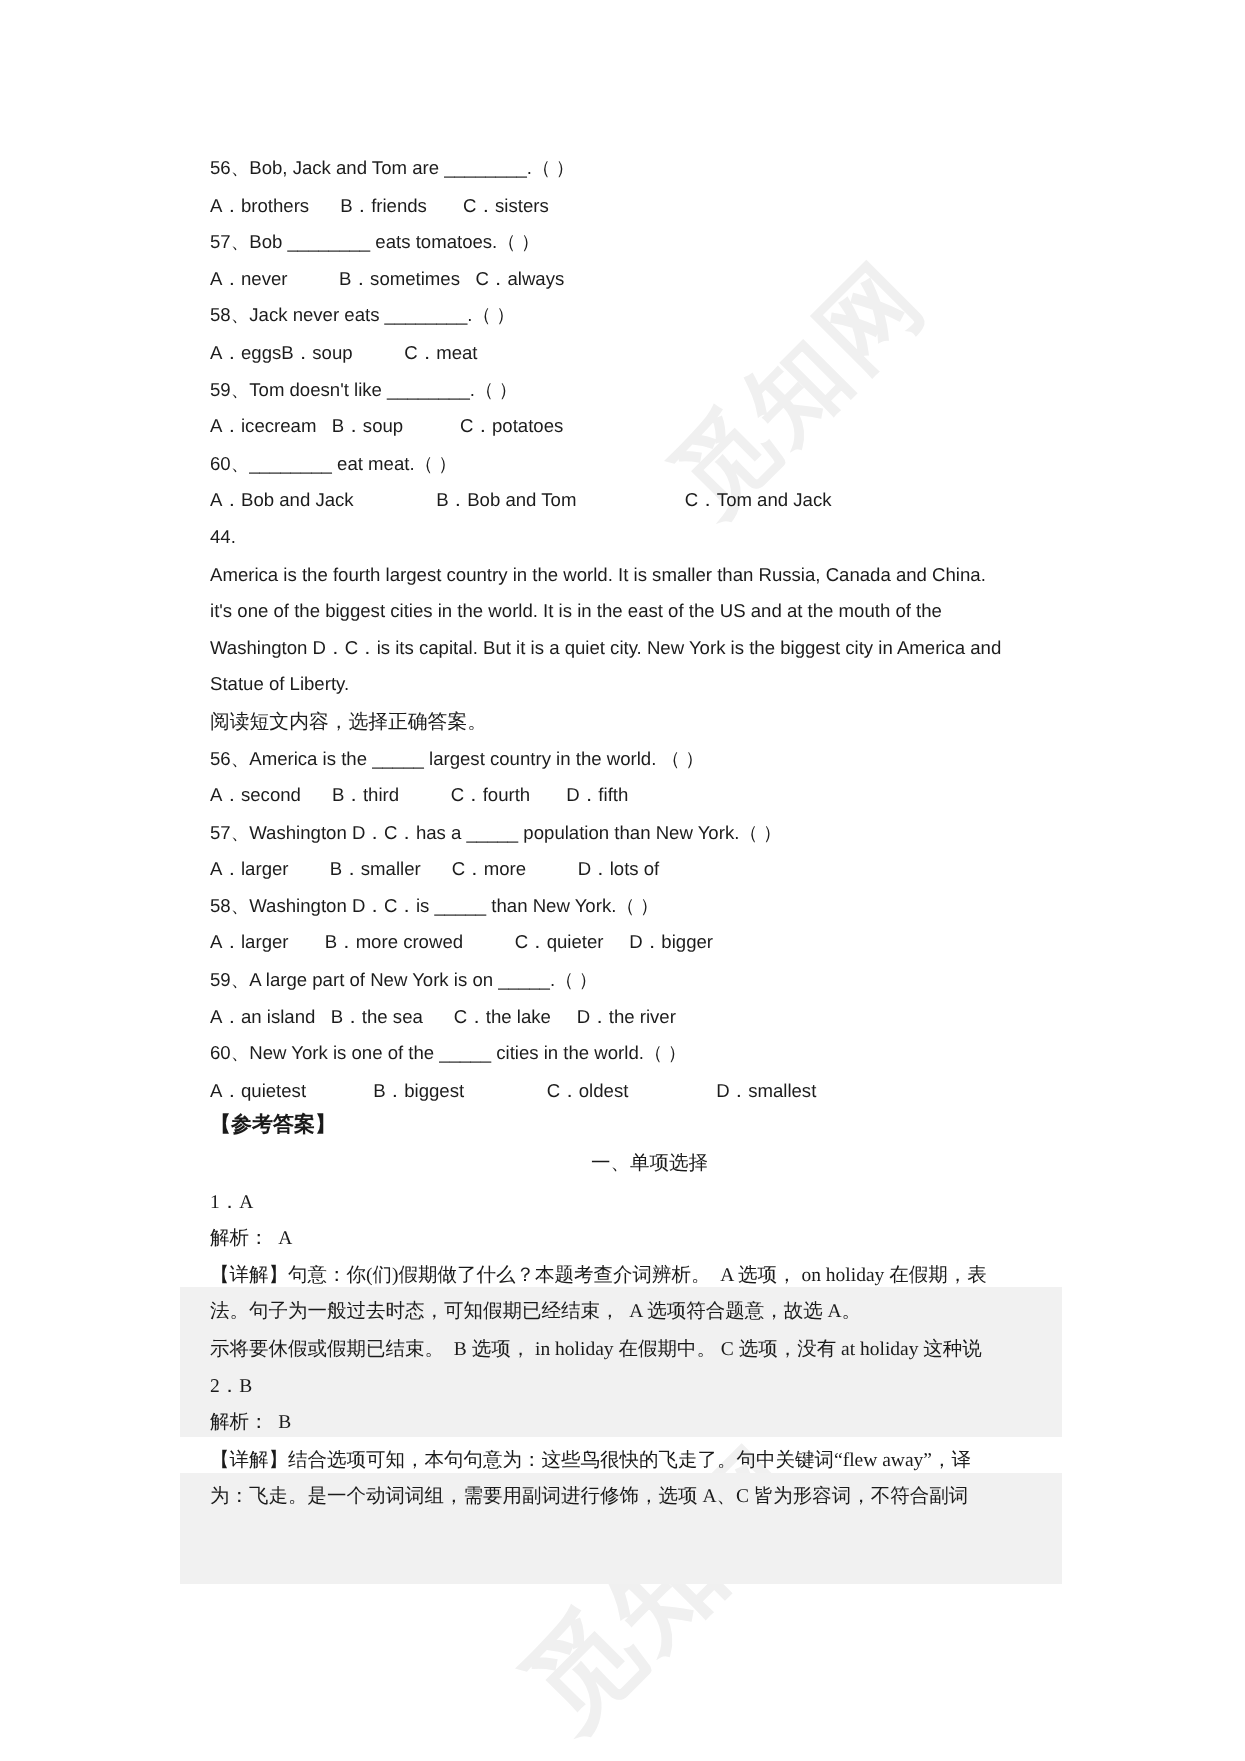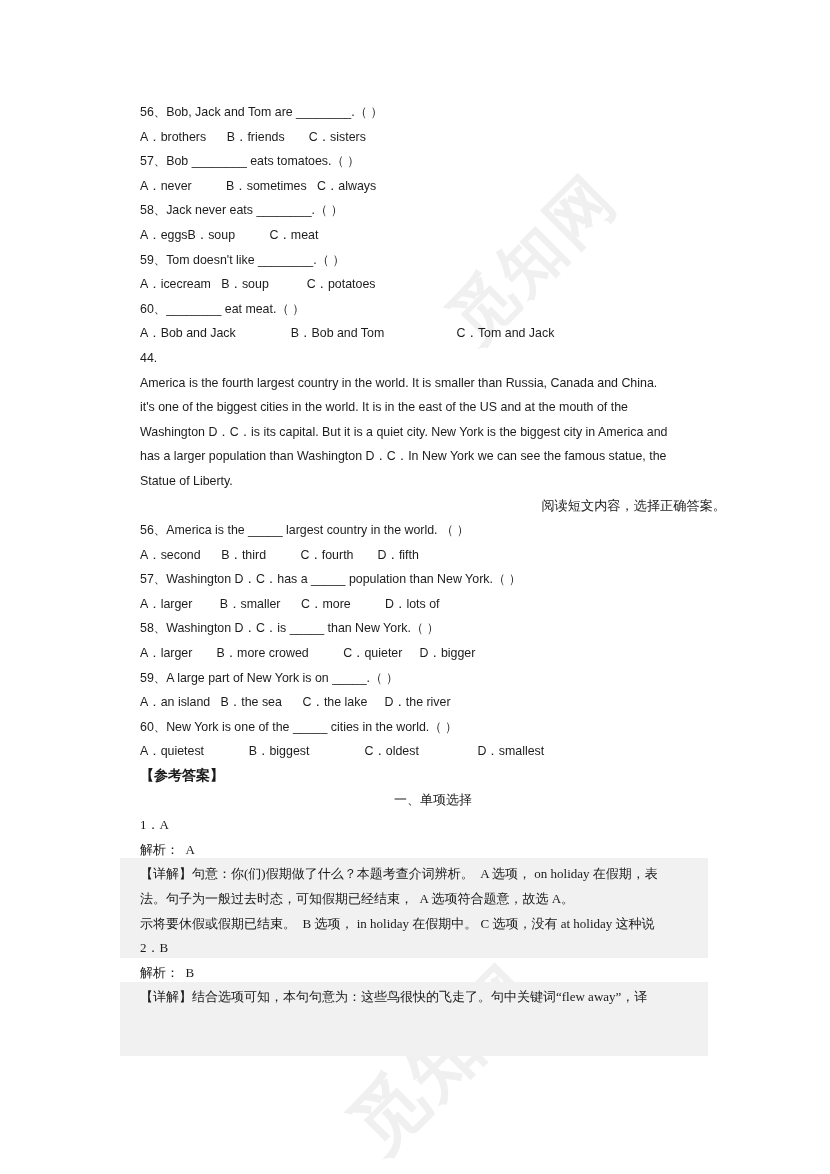--- a/index.html
+++ b/index.html
@@ -69,21 +69,20 @@
 
   
   .passage .line {
     line-height: 24.6px;
     white-space: pre-wrap;
   }
 
   .cn-serif {
     font-family: "Liberation Serif", "DejaVu Serif", serif;
     font-size: 13.2px;
-    text-align: right;
   }
 
   .heading-bracket {
     font-family: "Liberation Serif", "DejaVu Serif", serif;
     font-size: 14px;
     font-weight: bold;
     line-height: 24.6px;
     white-space: pre;
   }
 
@@ -136,21 +135,20 @@
       <div class="line">A．icecream   B．soup           C．potatoes</div>
       <div class="line">60、________ eat meat.（ ）</div>
       <div class="line">A．Bob and Jack                B．Bob and Tom                     C．Tom and Jack</div>
     </div>
 
     <div class="line">44.</div>
     <div class="passage">
       <div class="line">America is the fourth largest country in the world. It is smaller than Russia, Canada and China.</div>
       <div class="line">it's one of the biggest cities in the world. It is in the east of the US and at the mouth of the</div>
       <div class="line">Washington D．C．is its capital. But it is a quiet city. New York is the biggest city in America and</div>
-      <div class="line">has a larger population than Washington D．C．In New York we can see the famous statue, the</div>
       <div class="line">Statue of Liberty.</div>
     </div>
     <div class="line cn-serif">阅读短文内容，选择正确答案。</div>
 
     <div>
       <div class="line">56、America is the _____ largest country in the world. （ ）</div>
       <div class="line">A．second      B．third          C．fourth       D．fifth</div>
       <div class="line">57、Washington D．C．has a _____ population than New York.（ ）</div>
       <div class="line">A．larger        B．smaller      C．more          D．lots of</div>
       <div class="line">58、Washington D．C．is _____ than New York.（ ）</div>
@@ -166,15 +164,16 @@
 
     <div class="ans-num">1．A</div>
     <div class="ans-num">解析：  A</div>
     <div class="ans-num">【详解】句意：你(们)假期做了什么？本题考查介词辨析。  A 选项， on holiday 在假期，表</div>
     <div class="ans-num">法。句子为一般过去时态，可知假期已经结束，  A 选项符合题意，故选 A。</div>
     <div class="ans-num">示将要休假或假期已结束。  B 选项， in holiday 在假期中。 C 选项，没有 at holiday 这种说</div>
 
     <div class="ans-num">2．B</div>
     <div class="ans-num">解析：  B</div>
     <div class="ans-num">【详解】结合选项可知，本句句意为：这些鸟很快的飞走了。句中关键词“flew away”，译</div>
+    <div class="ans-num">为：飞走。是一个动词词组，需要用副词进行修饰，选项 A、C 皆为形容词，不符合副词</div>
 
   </div>
 </div>
 
 </body></html>

